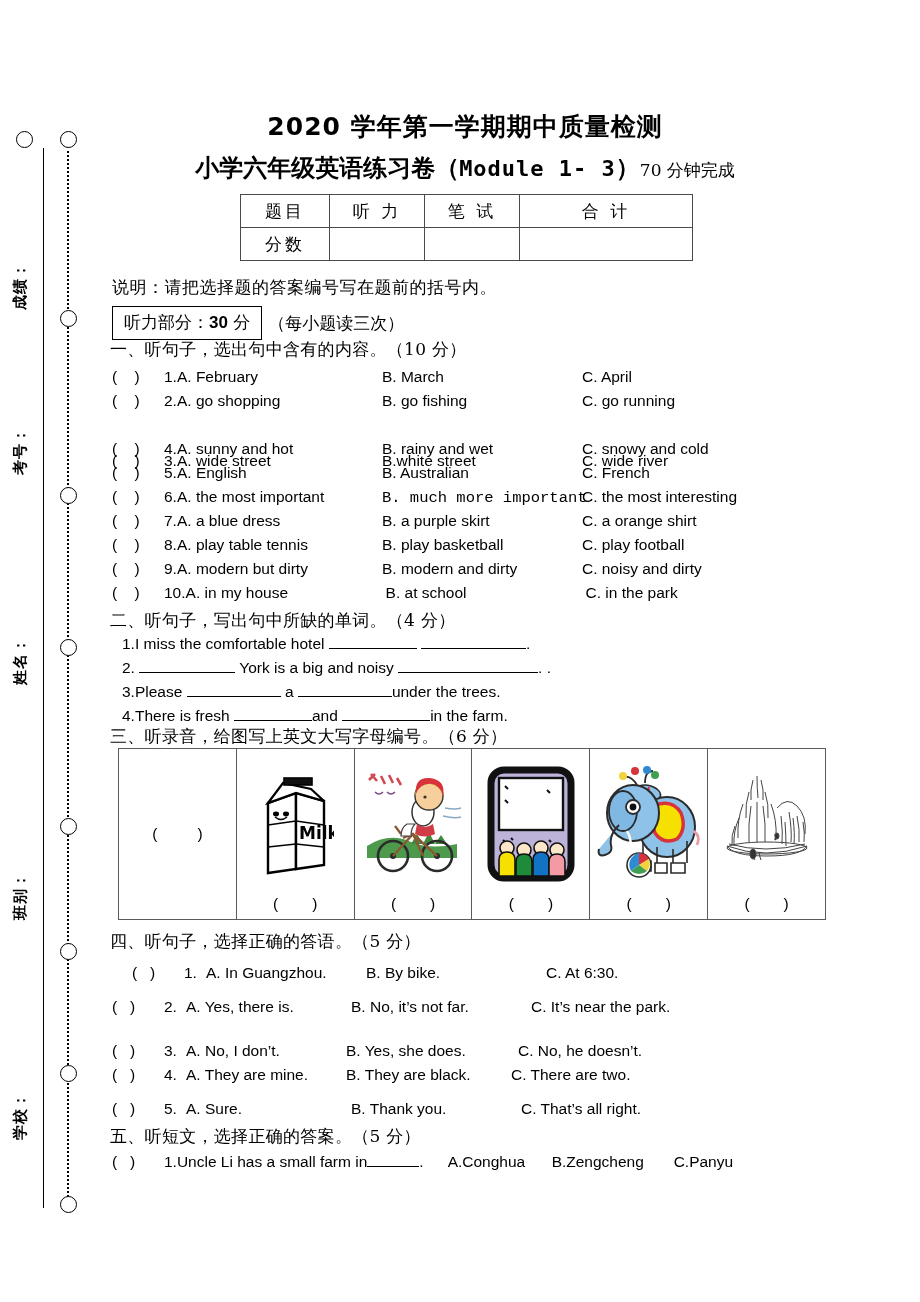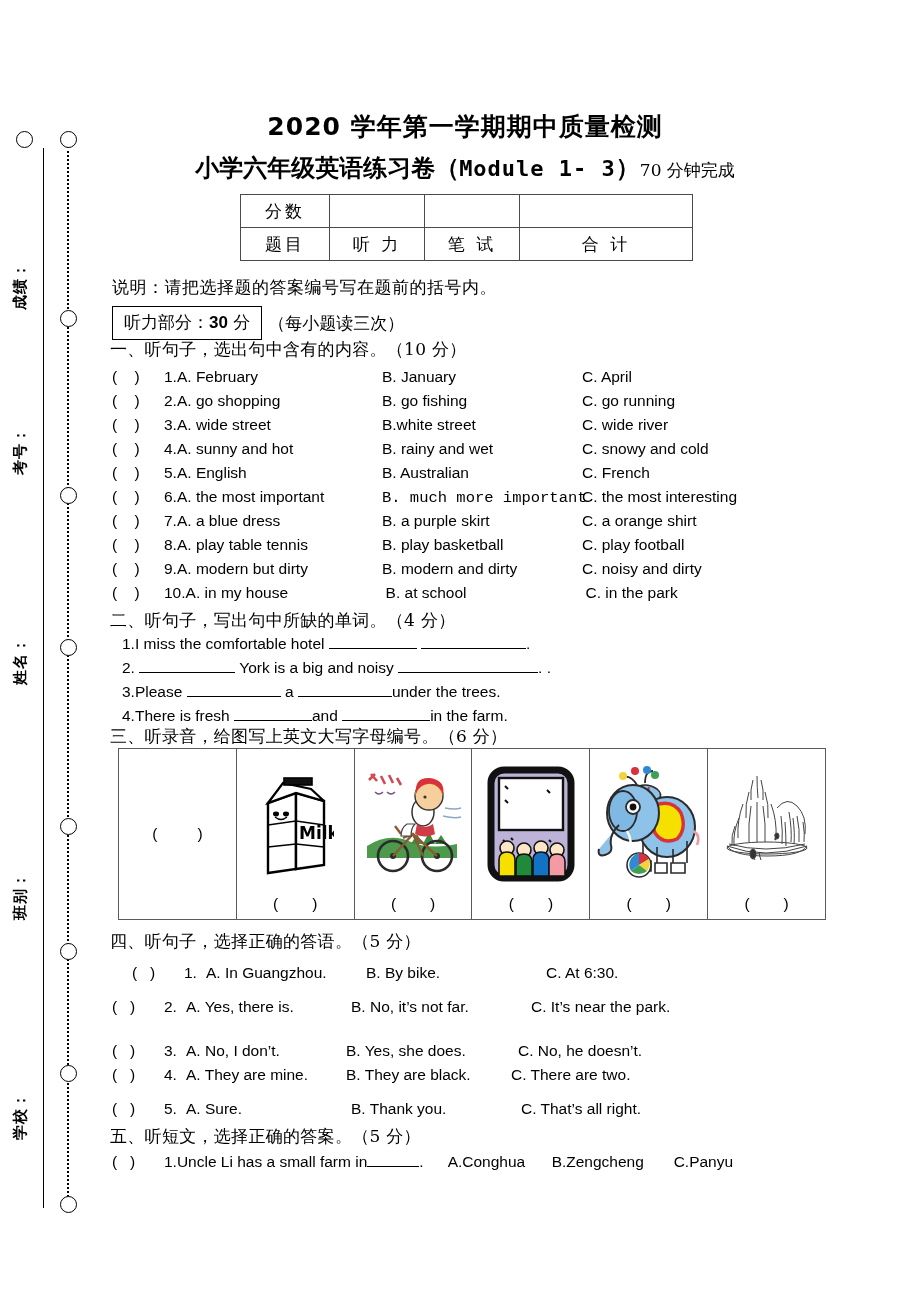--- a/index.html
+++ b/index.html
@@ -267,53 +267,53 @@
   </div>
 
   <div class="title-1">2020 学年第一学期期中质量检测</div>
   <div class="title-2">
     <span>小学六年级英语练习卷（</span><span class="mod">Module 1- 3</span><span>）</span><span class="mins">70 分钟完成</span>
   </div>
 
   <table class="score-table">
     <tbody>
         <tr>
+      <td class="col-a">题目</td>
+      <td class="col-b">听 力</td>
+      <td class="col-c">笔 试</td>
+      <td class="col-d">合   计</td>
+    </tr>
+    <tr>
       <td class="col-a">分数</td>
       <td class="col-b"></td>
       <td class="col-c"></td>
       <td class="col-d"></td>
     </tr>
-    <tr>
-      <td class="col-a">题目</td>
-      <td class="col-b">听 力</td>
-      <td class="col-c">笔 试</td>
-      <td class="col-d">合   计</td>
-    </tr>
   </tbody>
     </table>
 
   <div class="note">说明：请把选择题的答案编号写在题前的括号内。</div>
 
   <div class="listen-box-row">
     <div class="listen-box">
       <span>听力部分：</span><b>30</b><span> 分</span>
     </div>
     <div class="listen-note">（每小题读三次）</div>
   </div>
 
   <div class="sec-head" style="top:338px;">一、听句子，选出句中含有的内容。（10 分）</div>
 
   <div class="mcq" style="top:368px;">
-    <span class="paren">(&nbsp;&nbsp;&nbsp;&nbsp;)</span><span class="num">1.</span><span class="opt" style="width:205px;">A. February</span><span class="opt" style="width:200px;">B. January</span><span class="opt">C. April</span>
+    <span class="paren">(&nbsp;&nbsp;&nbsp;&nbsp;)</span><span class="num">1.</span><span class="opt" style="width:205px;">A. February</span><span class="opt" style="width:200px;">B. March</span><span class="opt">C. April</span>
   </div>
   <div class="mcq" style="top:392px;">
     <span class="paren">(&nbsp;&nbsp;&nbsp;&nbsp;)</span><span class="num">2.</span><span class="opt" style="width:205px;">A. go shopping</span><span class="opt" style="width:200px;">B. go fishing</span><span class="opt">C. go running</span>
   </div>
   <div class="mcq" style="top:416px;">
-    <span class="paren">(&nbsp;&nbsp;&nbsp;&nbsp;)</span><span class="num">3.</span><span class="opt" style="width:205px;">A. wide street</span><span class="opt" style="width:200px;">B.white street</span><span class="opt">C. wide river</span>
+    <span class="paren">(&nbsp;&nbsp;&nbsp;&nbsp;)</span><span class="num">3.</span><span class="opt" style="width:205px;">A. wide street</span><span class="opt" style="width:200px;margin-top:36px;">B.white street</span><span class="opt">C. wide river</span>
   </div>
   <div class="mcq" style="top:440px;">
     <span class="paren">(&nbsp;&nbsp;&nbsp;&nbsp;)</span><span class="num">4.</span><span class="opt" style="width:205px;">A. sunny and hot</span><span class="opt" style="width:200px;">B. rainy and wet</span><span class="opt">C. snowy and cold</span>
   </div>
   <div class="mcq" style="top:464px;">
     <span class="paren">(&nbsp;&nbsp;&nbsp;&nbsp;)</span><span class="num">5.</span><span class="opt" style="width:205px;">A. English</span><span class="opt" style="width:200px;">B. Australian</span><span class="opt">C. French</span>
   </div>
   <div class="mcq" style="top:488px;">
     <span class="paren">(&nbsp;&nbsp;&nbsp;&nbsp;)</span><span class="num">6.</span><span class="opt" style="width:205px;">A. the most important</span><span class="opt" style="width:200px;font-family:Liberation Mono, monospace;">B. much more important</span><span class="opt">C. the most interesting</span>
   </div>

